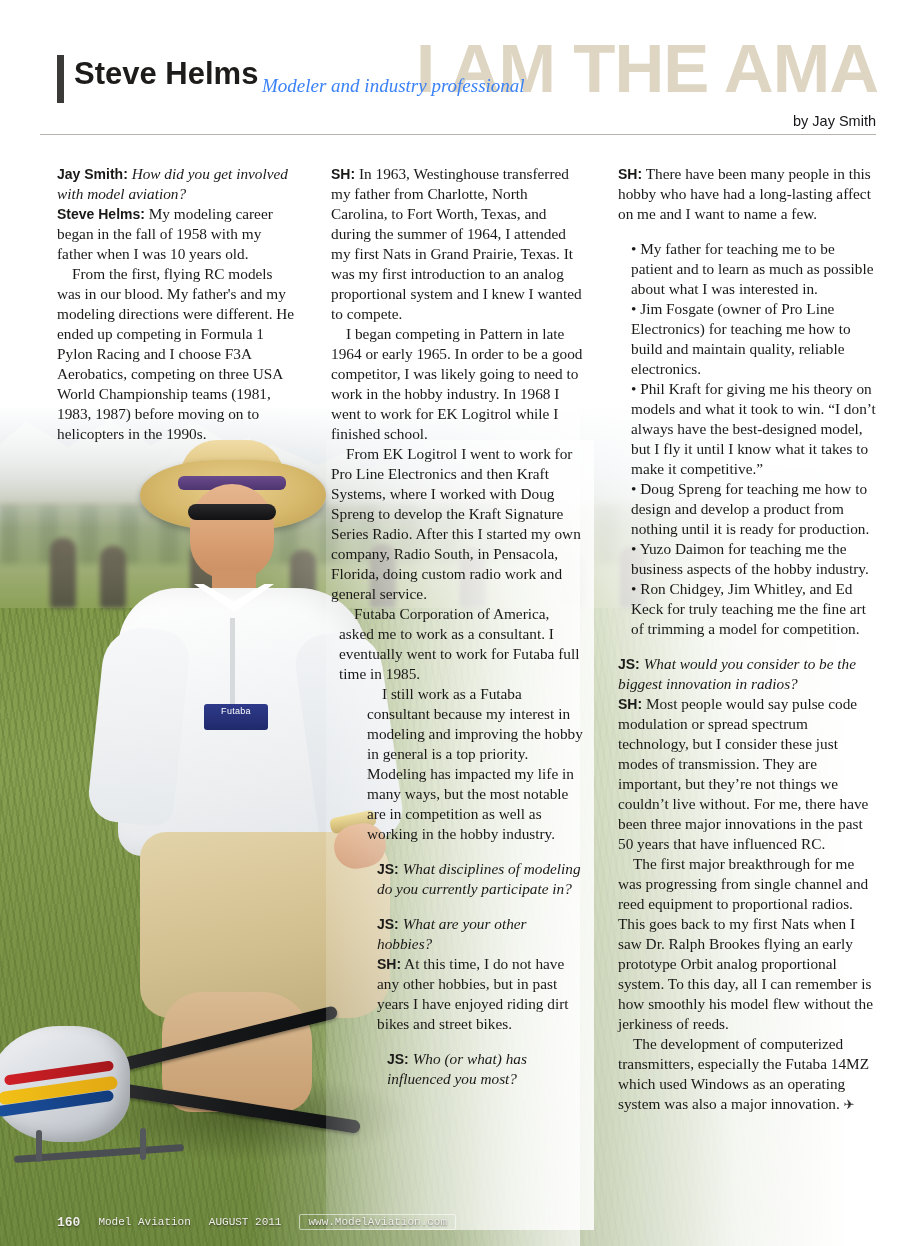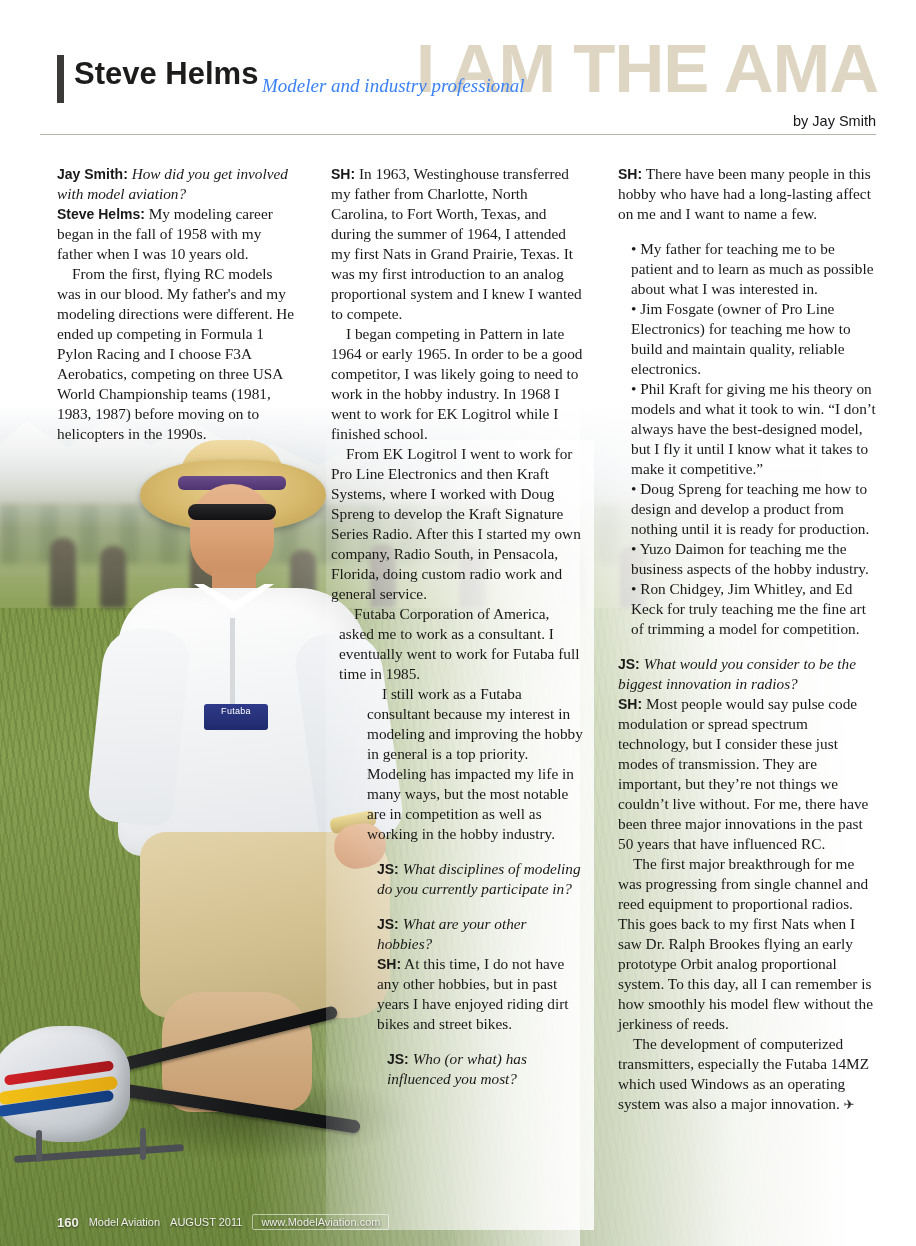--- a/index.html
+++ b/index.html
@@ -290,23 +290,23 @@
     pointer-events:none;
   }
   .t2 { padding-left:8px; }
   .t5 { padding-left:36px; }
   .t6 { padding-left:46px; }
   .t7 { padding-left:56px; }
 
   
   .footer {
     position:absolute; left:57px; bottom:14px; width:400px; height:20px;
-    font-family:Liberation Sans, sans-serif;
+    font-family:Liberation Mono, monospace;
     font-size:11px; color:#efeee9;
-    display:flex; align-items:center; gap:10px;
+    display:flex; align-items:center; gap:18px;
     text-shadow:0 1px 2px rgba(0,0,0,.55);
   }
   .footer .pg { font-weight:bold; font-size:13px; }
   .footer .url {
     border:1px solid rgba(255,255,255,.55);
     padding:1px 8px; border-radius:2px;
   }
   .plane-glyph { font-size:13px; color:#2b2a28; }
 </style>
 </head>

